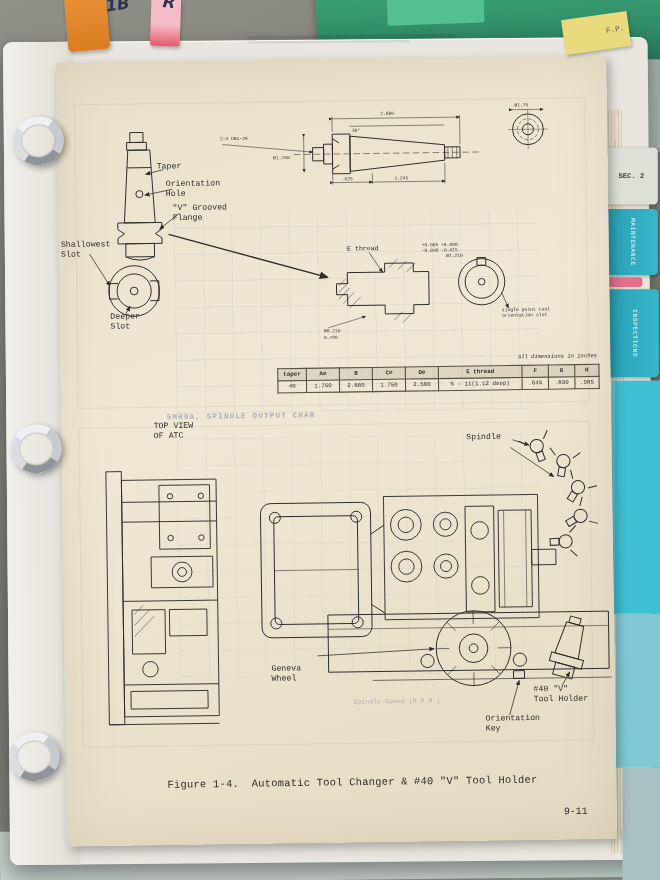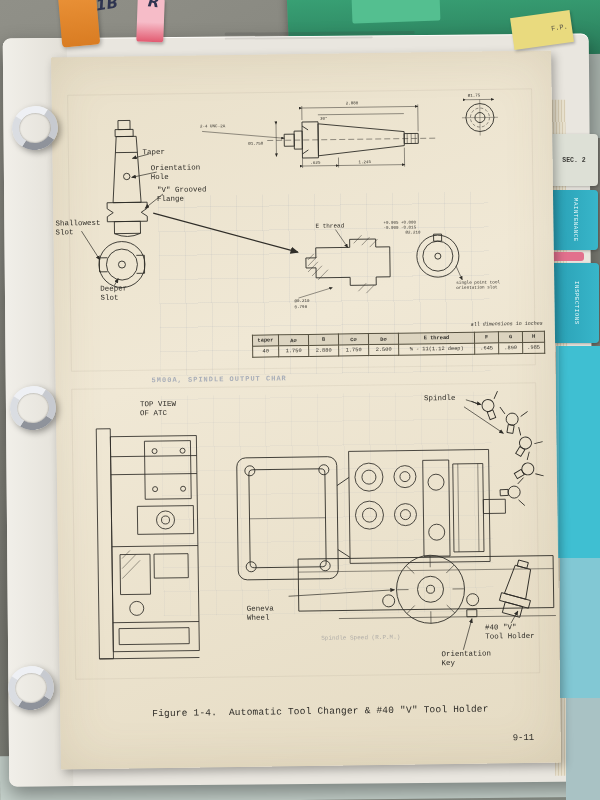--- a/index.html
+++ b/index.html
@@ -340,21 +340,21 @@
 Hole</div>
     <div class="lbl" style="left:104px;top:130px">"V" Grooved
 Flange</div>
     <div class="lbl" style="left:2px;top:162px">Shallowest
 Slot</div>
     <div class="lbl" style="left:46px;top:228px">Deeper
 Slot</div>
     <div class="lbl sm" style="left:262px;top:169px">E thread</div>
     <div class="lbl xs" style="left:402px;top:228px">single point tool
 orientation slot</div>
-    <div class="lbl" style="left:84px;top:344px">TOP VIEW
+    <div class="lbl" style="left:84px;top:328px">TOP VIEW
 OF ATC</div>
     <div class="lbl" style="left:368px;top:342px">Spindle</div>
     <div class="lbl" style="left:188px;top:550px">Geneva
 Wheel</div>
     <div class="lbl" style="left:426px;top:572px">#40 "V"
 Tool Holder</div>
     <div class="lbl" style="left:382px;top:598px">Orientation
 Key</div>
 
     <div class="tbl-note">all dimensions in inches</div>

